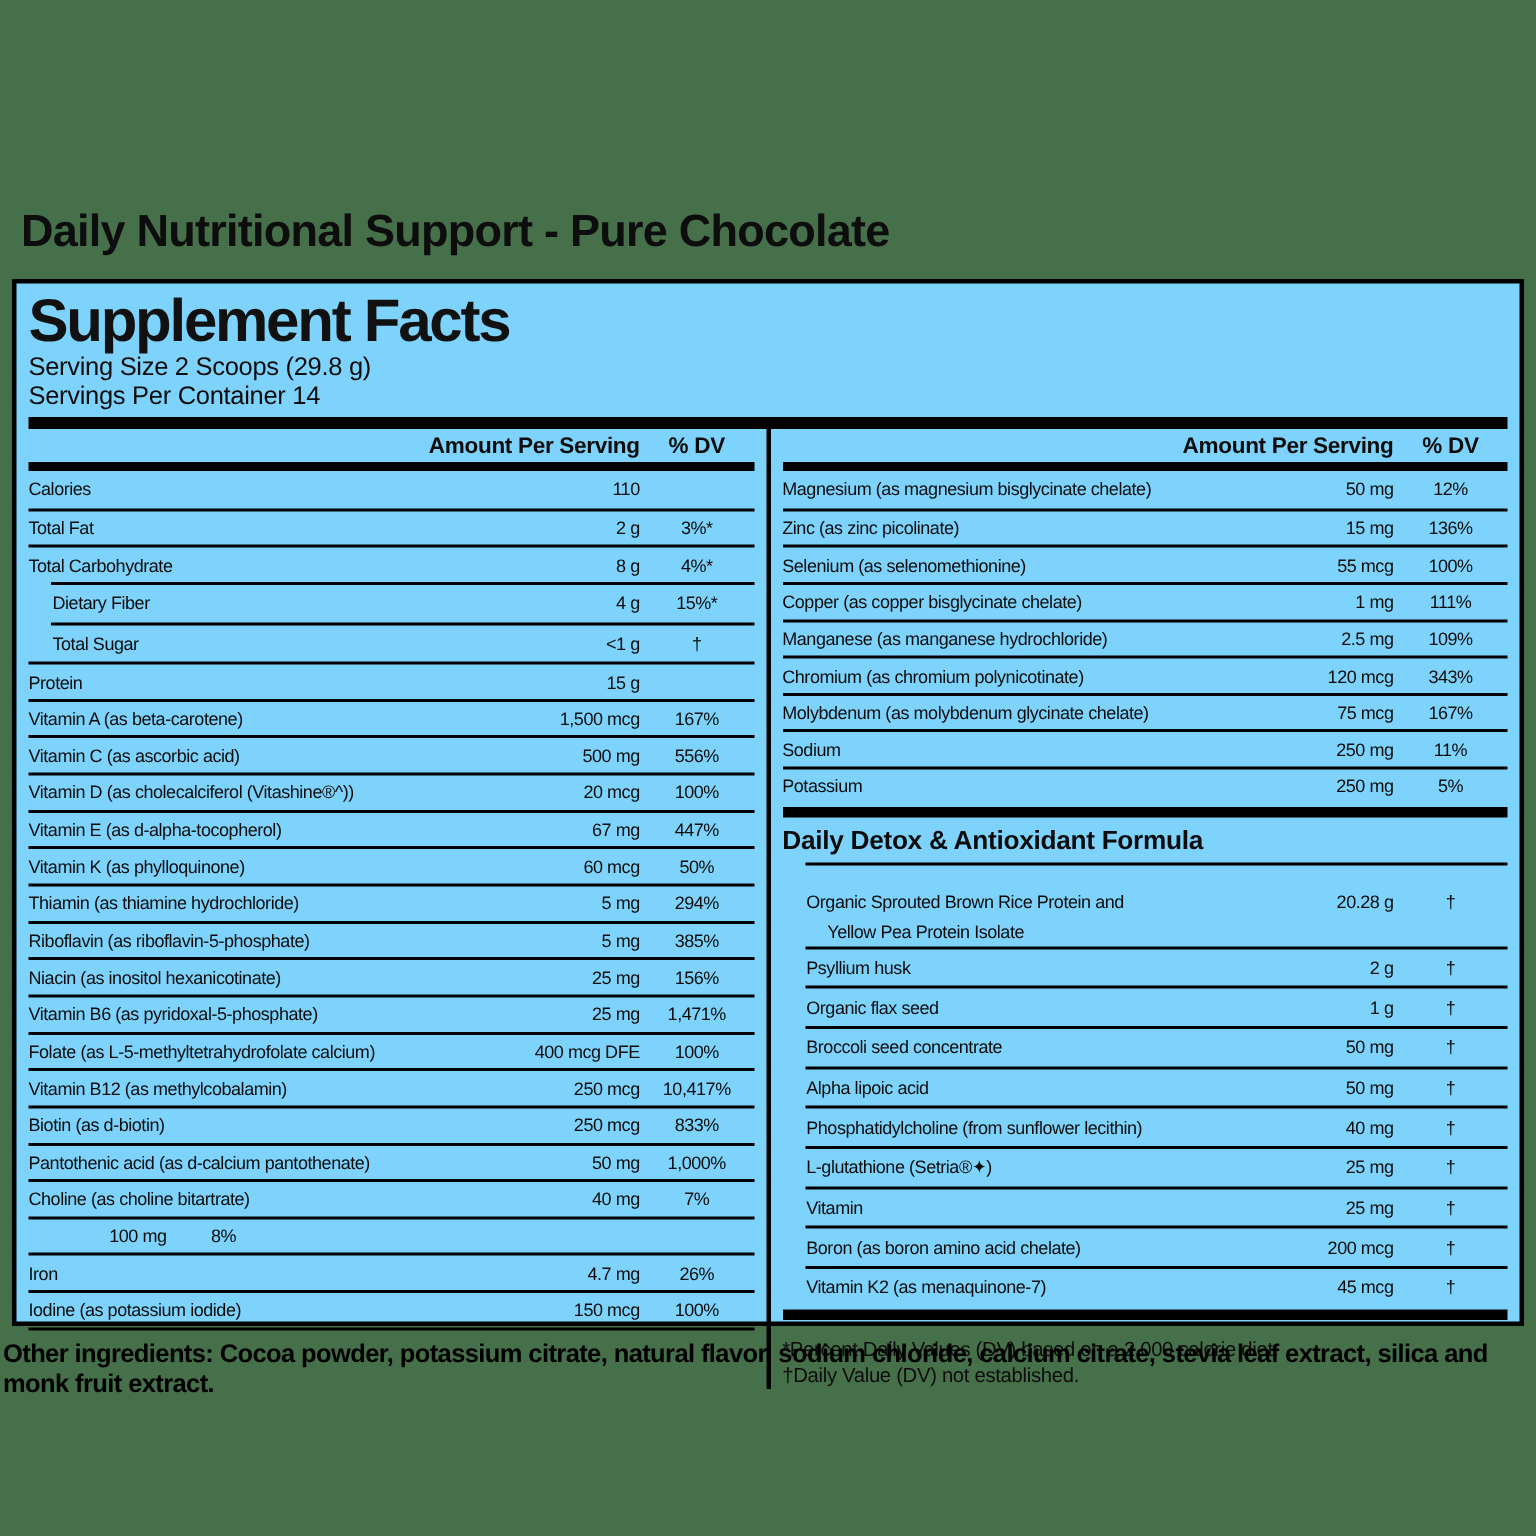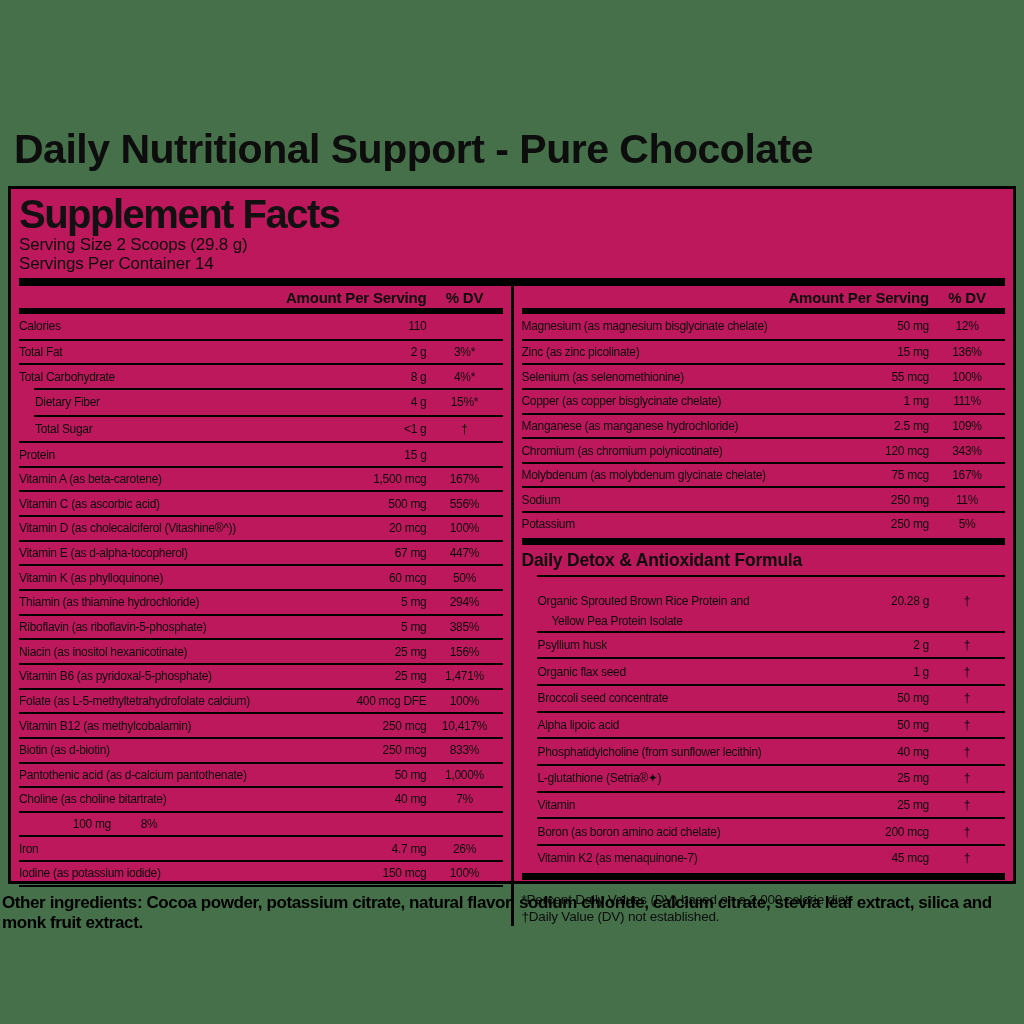--- a/index.html
+++ b/index.html
@@ -6,28 +6,28 @@
   html,body { width:1024px; height:1024px; }
   body {
     font-family:"Liberation Sans","DejaVu Sans",sans-serif;
     background:#46704a;
     color:#0c0c0c;
     overflow:hidden;
   }
   .stage { position:relative; width:1024px; height:1024px; }
 
   .product-title {
-    position:absolute; left:14px; top:126px;
-    font-size:41px; font-weight:900; letter-spacing:-0.5px;
+    position:absolute; left:14px; top:138px;
+    font-size:30px; font-weight:900; letter-spacing:-0.5px;
     color:#0d0d0d; white-space:nowrap;
   }
 
   .panel {
     position:absolute; left:8px; top:186px; width:1008px; height:698px;
-    background:#be185d; border:3px solid #000;
+    background:#7dd3fc; border:3px solid #000;
     padding:0 8px;
   }
 
   .sf-title {
     font-size:40px; font-weight:900; letter-spacing:-1.5px;
     line-height:42px; padding-top:4px; color:#111;
   }
   .serving-line { font-size:17px; line-height:19px; letter-spacing:-0.2px; }
   .thick-bar-full { height:8px; background:#000; margin-top:5px; }
 

